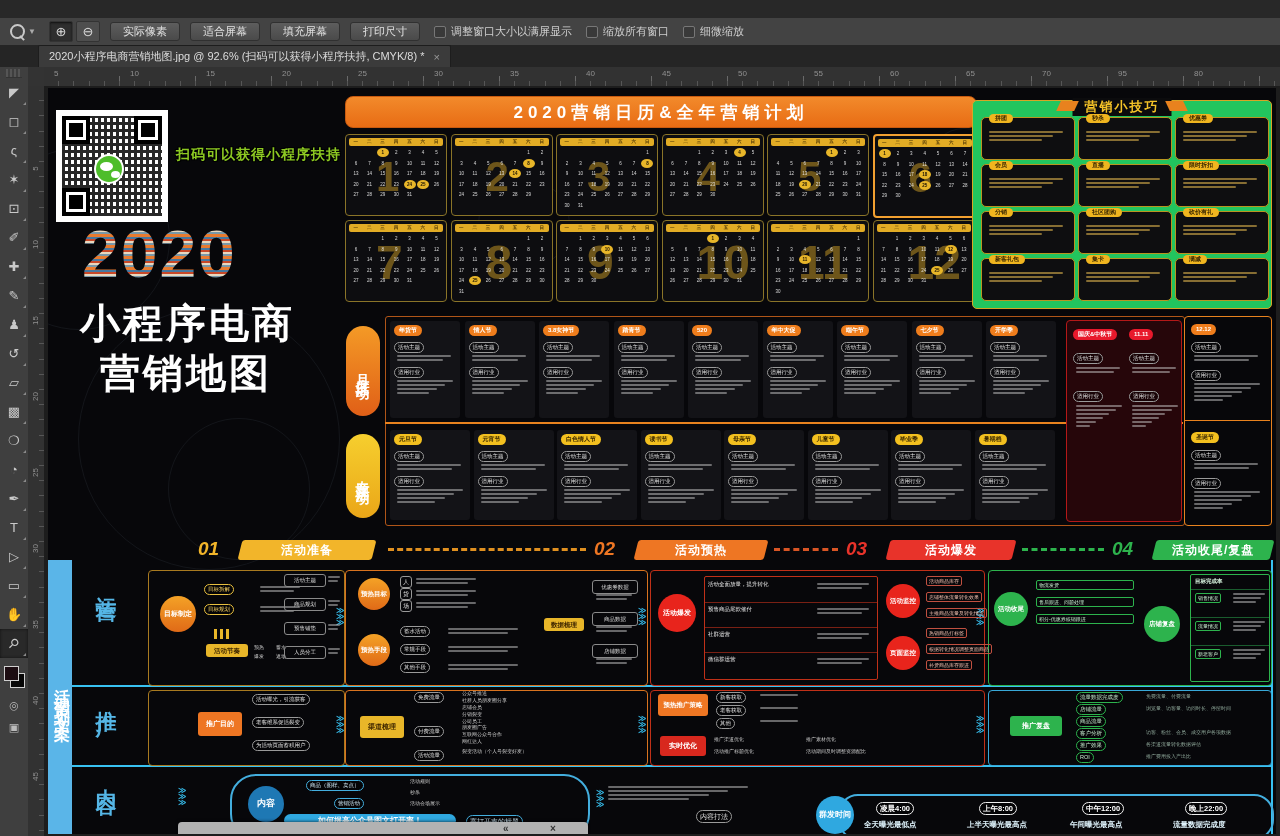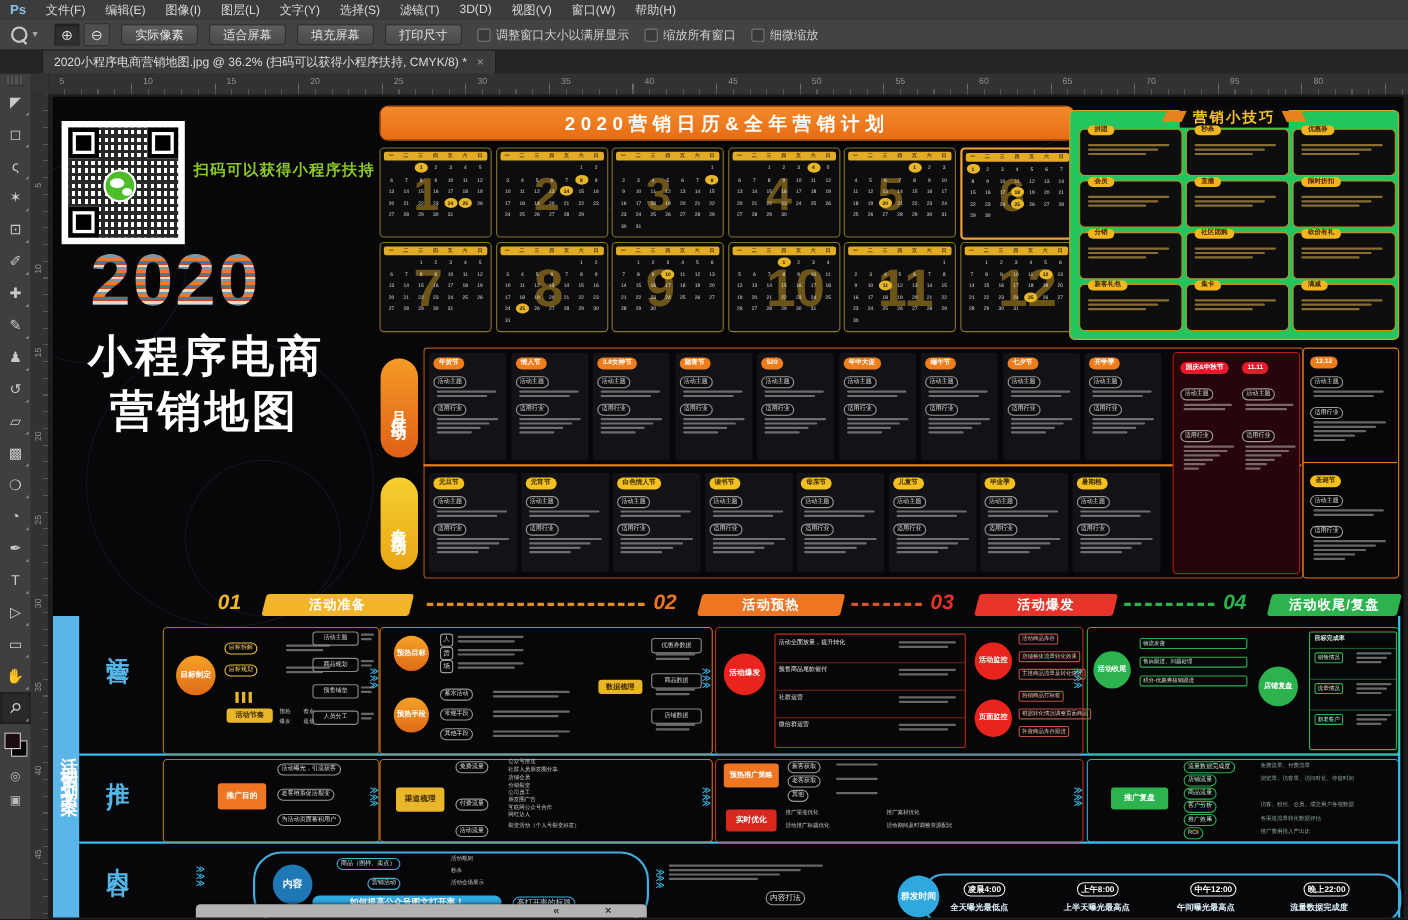--- a/index.html
+++ b/index.html
@@ -89,34 +89,20 @@
   .hline{background:#38c2f2;}
   #sidebar{background:#5ab5e8;}
   #sidebar span{writing-mode:vertical-lr;color:#fff;font-weight:bold;font-size:16px;letter-spacing:7px;}
   #overlaybar{background:#b2b2b2;border-radius:4px 4px 0 0;box-shadow:0 -1px 3px rgba(0,0,0,.5);}
   #overlaybar span{position:absolute;top:1px;font-size:10px;color:#333;font-weight:bold;}
 </style>
 </head>
 <body>
 
 <div id="app">
-  <div id="menubar">
-    <span id="pslogo">Ps</span>
-  <span class="menu-item">文件(F)</span>
-      <span class="menu-item">编辑(E)</span>
-      <span class="menu-item">图像(I)</span>
-      <span class="menu-item">图层(L)</span>
-      <span class="menu-item">文字(Y)</span>
-      <span class="menu-item">选择(S)</span>
-      <span class="menu-item">滤镜(T)</span>
-      <span class="menu-item">3D(D)</span>
-      <span class="menu-item">视图(V)</span>
-      <span class="menu-item">窗口(W)</span>
-      <span class="menu-item">帮助(H)</span>
-    </div>
   <div id="optionsbar">
     <span class="oseg">
         <span class="mag"></span>
         <span class="caret">▼</span>
       </span>
     <span class="oseg">
       <span class="zbtn pressed">⊕</span>
       <span class="zbtn">⊖</span>
     </span>
     <span id="optbtns" style="display:flex;">
@@ -135,21 +121,21 @@
           <span>缩放所有窗口</span>
         </span>
         <span class="chk">
           <span class="box"></span>
           <span>细微缩放</span>
         </span>
       </span>
   </div>
   <div id="tabbar">
     <div id="tab">
-      <span>2020小程序电商营销地图.jpg @ 36.2% (扫码可以获得小程序扶持, CMYK/8) *</span>
+      <span>2020小程序电商营销地图.jpg @ 92.6% (扫码可以获得小程序扶持, CMYK/8) *</span>
       <span id="tabclose">×</span>
     </div>
   </div>
   <div id="toolbar">
       <div id="toolgrip"></div>
       <div class="tool">
         <i>◤</i>
       </div>
       <div class="tool">
         <i>◻</i>

